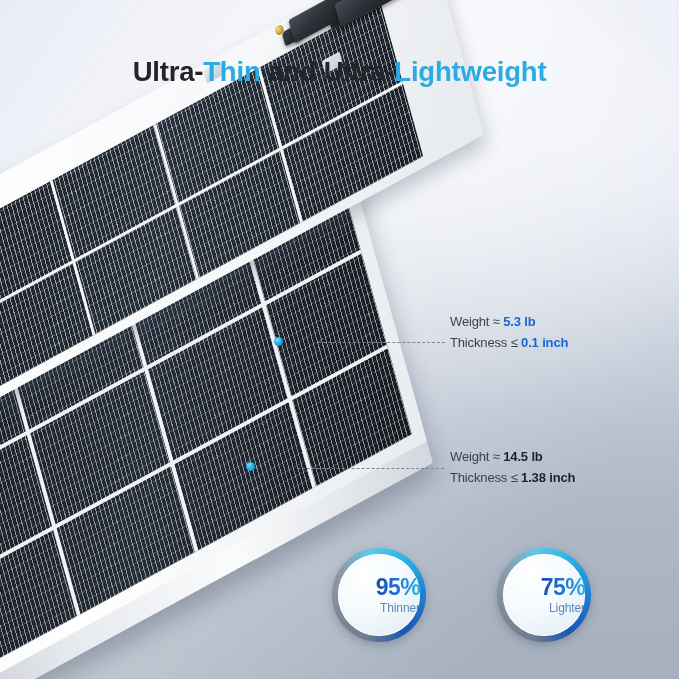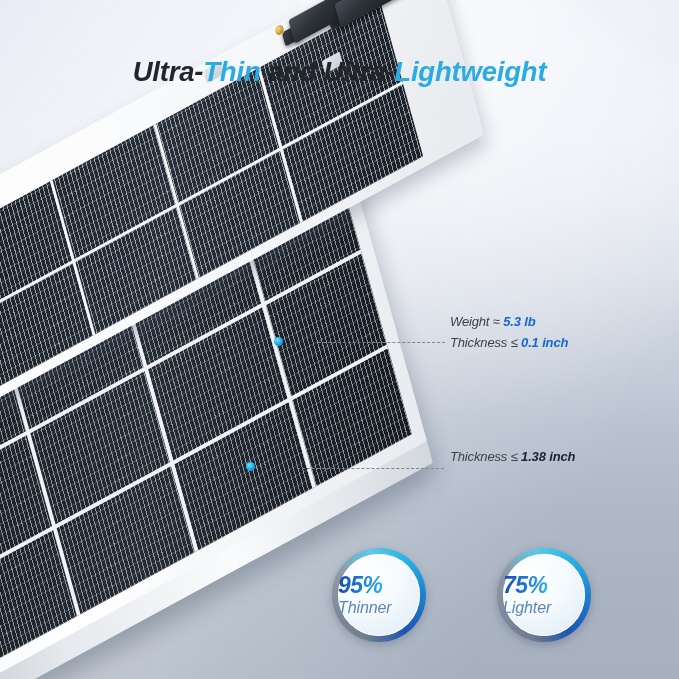--- a/index.html
+++ b/index.html
@@ -23,21 +23,20 @@
       linear-gradient(180deg,
         #e9ecf5 0%,
         #e9ecf5 20%,
         #e4e8f1 29%,
         #d9dee8 40%,
         #c8d0dc 52%,
         #b9c2d0 63%,
         #aeb8c6 75%,
         #a9b3c1 88%,
         #a6b0be 100%);
-    font-style: italic;
   }
 
   
   .beam {
     position: absolute;
     left: 180px;
     top: -260px;
     width: 760px;
     height: 900px;
     transform: rotate(34deg);
@@ -261,35 +260,35 @@
   }
   .badge .inner {
     position: absolute;
     left: 6px; top: 6px;
     width: 82px; height: 82px;
     border-radius: 50%;
     background: radial-gradient(circle at 34% 26%, #ffffff 0%, #f4fafd 45%, #dce9f2 100%);
     box-shadow: inset 0 0 0 1px rgba(255,255,255,0.9);
     display: flex;
     flex-direction: column;
-    align-items: flex-start;
+    align-items: flex-end;
     justify-content: center;
   }
   .badge .pct {
     font-size: 23px;
     font-weight: bold;
     letter-spacing: -0.6px;
     background: linear-gradient(95deg, #1a49b0 0%, #1f72d0 45%, #2bb2e6 100%);
     -webkit-background-clip: text;
     background-clip: text;
     color: transparent;
     line-height: 1.05;
   }
   .badge .cap {
-    font-size: 16px;
+    font-size: 12px;
     color: #5d87b8;
     letter-spacing: -0.1px;
     margin-top: 1px;
   }
   #badge-thinner { left: 332px; top: 548px; }
   #badge-lighter { left: 497px; top: 548px; }
 </style>
 </head>
 <body>
 
@@ -340,20 +339,21 @@
   <div class="headings">
     <h1 class="title"><span>Ultra-</span><span class="accent">Thin</span><span> and Ultra-</span><span class="accent">Lightweight</span></h1>
   </div>
 
   <div class="callout" id="callout-thin">
     <div class="row"><span>Weight ≈ </span><span class="val">5.3 lb</span></div>
     <div class="row"><span>Thickness ≤ </span><span class="val">0.1 inch</span></div>
   </div>
 
   <div class="callout" id="callout-rigid">
+    <div class="row"><span>Weight ≈ </span><span class="val">14.5 lb</span></div>
     <div class="row"><span>Thickness ≤ </span><span class="val">1.38 inch</span></div>
   </div>
 
   <div class="badges">
     <div class="badge" id="badge-thinner">
       <div class="inner">
         <div class="pct">95%</div>
         <div class="cap">Thinner</div>
       </div>
     </div>

